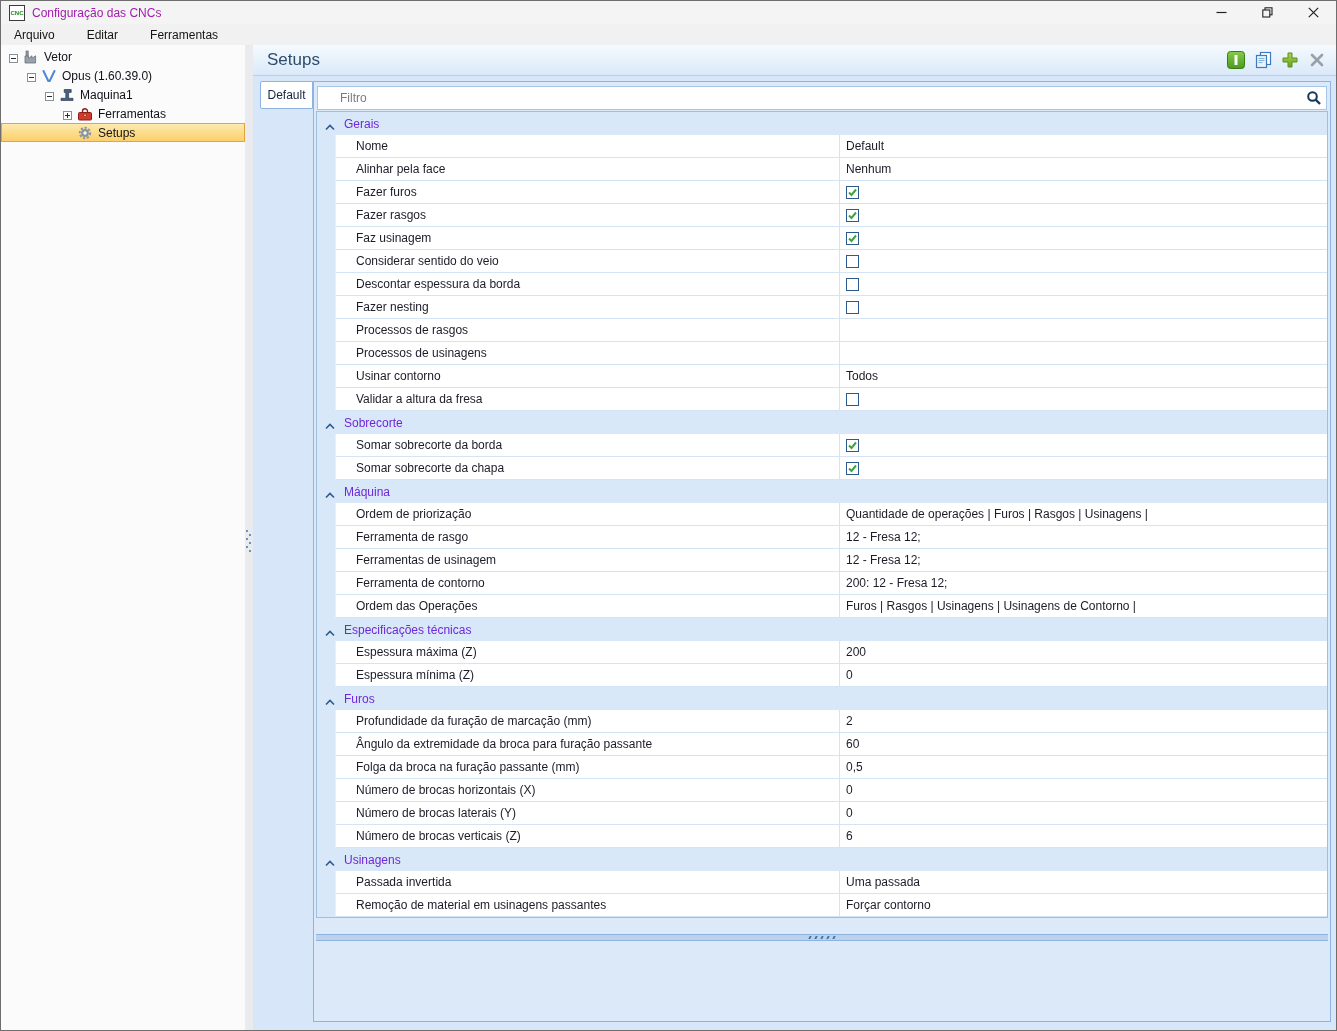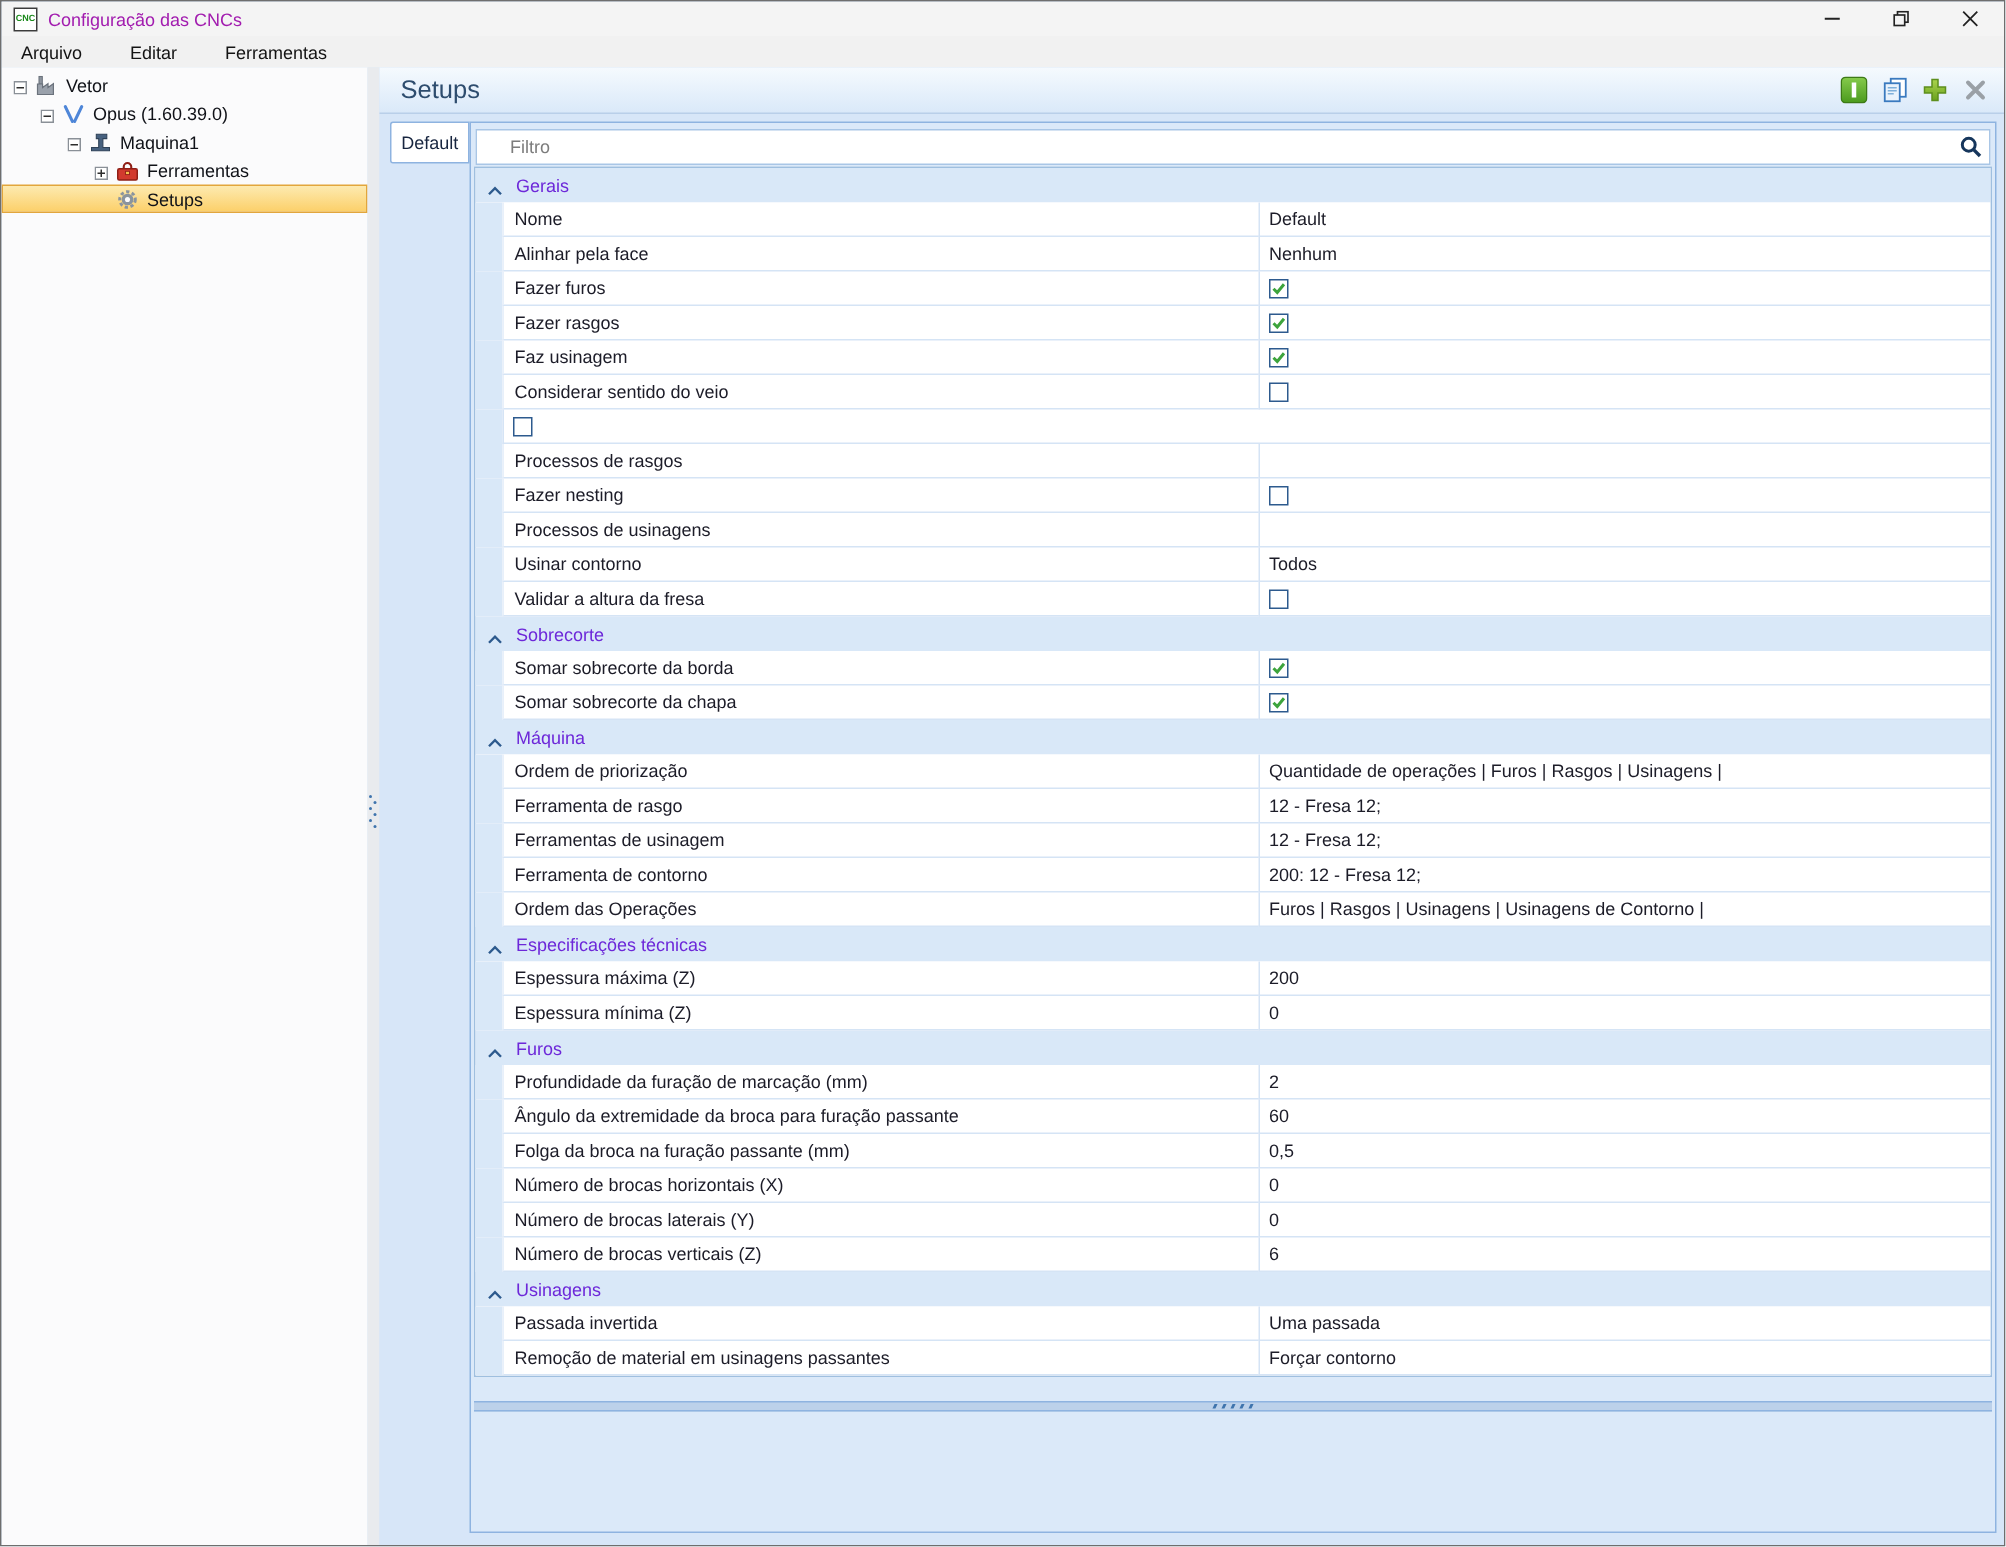--- a/index.html
+++ b/index.html
@@ -51,21 +51,21 @@
   .filter-box input::placeholder { color:#7c7c7c; opacity:1; }
   .search-icon { position:absolute; right:4px; top:3px; width:16px; height:16px; }
   .grid { position:absolute; left:2px; top:29px; width:1012px; height:807px;
     background:#ffffff; border:1px solid #9fbfdf; overflow:hidden; }
   .section-row { height:23px; background:#d9e8f8; display:flex; align-items:center; }
   .section-chevron { margin-left:8px; width:10px; height:7px; flex:none; }
   .section-title { margin-left:9px; color:#6d28d9; }
   .prop-row { height:23px; display:flex; background:#ffffff; }
   .row-gutter { width:18px; flex:none; background:#d9e8f8; }
   .cell-label { width:504px; flex:none; border-bottom:1px solid #d5e4f5; border-left:1px solid #e8f0fa;
-    display:flex; align-items:center; padding-left:7px; color:#1c1c28; }
+    display:flex; align-items:center; padding-left:20px; color:#1c1c28; }
   .cell-value { flex:1; border-bottom:1px solid #d5e4f5; border-left:1px solid #d5e4f5;
     display:flex; align-items:center; padding-left:6px; color:#1c1c28; }
   .checkbox { width:13px; height:13px; border:1px solid #2d5a8e; background:#fff;
     display:flex; align-items:center; justify-content:center; }
   .h-splitter { position:absolute; left:2px; width:1012px; top:852px; height:7px;
     background:#bcd1ea; border-top:1px solid #8eb3e0; border-bottom:1px solid #8eb3e0;
     display:flex; align-items:center; justify-content:center; }
   .dots-h { display:flex; gap:4px; }
   .dots-h i { width:2px; height:3px; background:#3f74ad; transform:skewX(-25deg); }
   .dots-v i { display:block; width:2px; height:2px; background:#3f74ad; border-radius:50%; margin:2px 0; }
@@ -295,35 +295,36 @@
             </div>
             <div class="prop-row">
               <span class="row-gutter"></span>
               <div class="cell-label">Considerar sentido do veio</div>
               <div class="cell-value">
                 <span class="checkbox"></span>
               </div>
             </div>
             <div class="prop-row">
               <span class="row-gutter"></span>
+              <div class="cell-label">Descontar espessura da borda</div>
+              <div class="cell-value">
+                <span class="checkbox"></span>
+              </div>
+            </div>
+            <div class="prop-row">
+              <span class="row-gutter"></span>
+              <div class="cell-label">Fazer nesting</div>
               <div class="cell-value">
                 <span class="checkbox"></span>
               </div>
             </div>
             <div class="prop-row">
               <span class="row-gutter"></span>
               <div class="cell-label">Processos de rasgos</div>
               <div class="cell-value"></div>
-            </div>
-            <div class="prop-row">
-              <span class="row-gutter"></span>
-              <div class="cell-label">Fazer nesting</div>
-              <div class="cell-value">
-                <span class="checkbox"></span>
-              </div>
             </div>
             <div class="prop-row">
               <span class="row-gutter"></span>
               <div class="cell-label">Processos de usinagens</div>
               <div class="cell-value"></div>
             </div>
             <div class="prop-row">
               <span class="row-gutter"></span>
               <div class="cell-label">Usinar contorno</div>
               <div class="cell-value">Todos</div>

